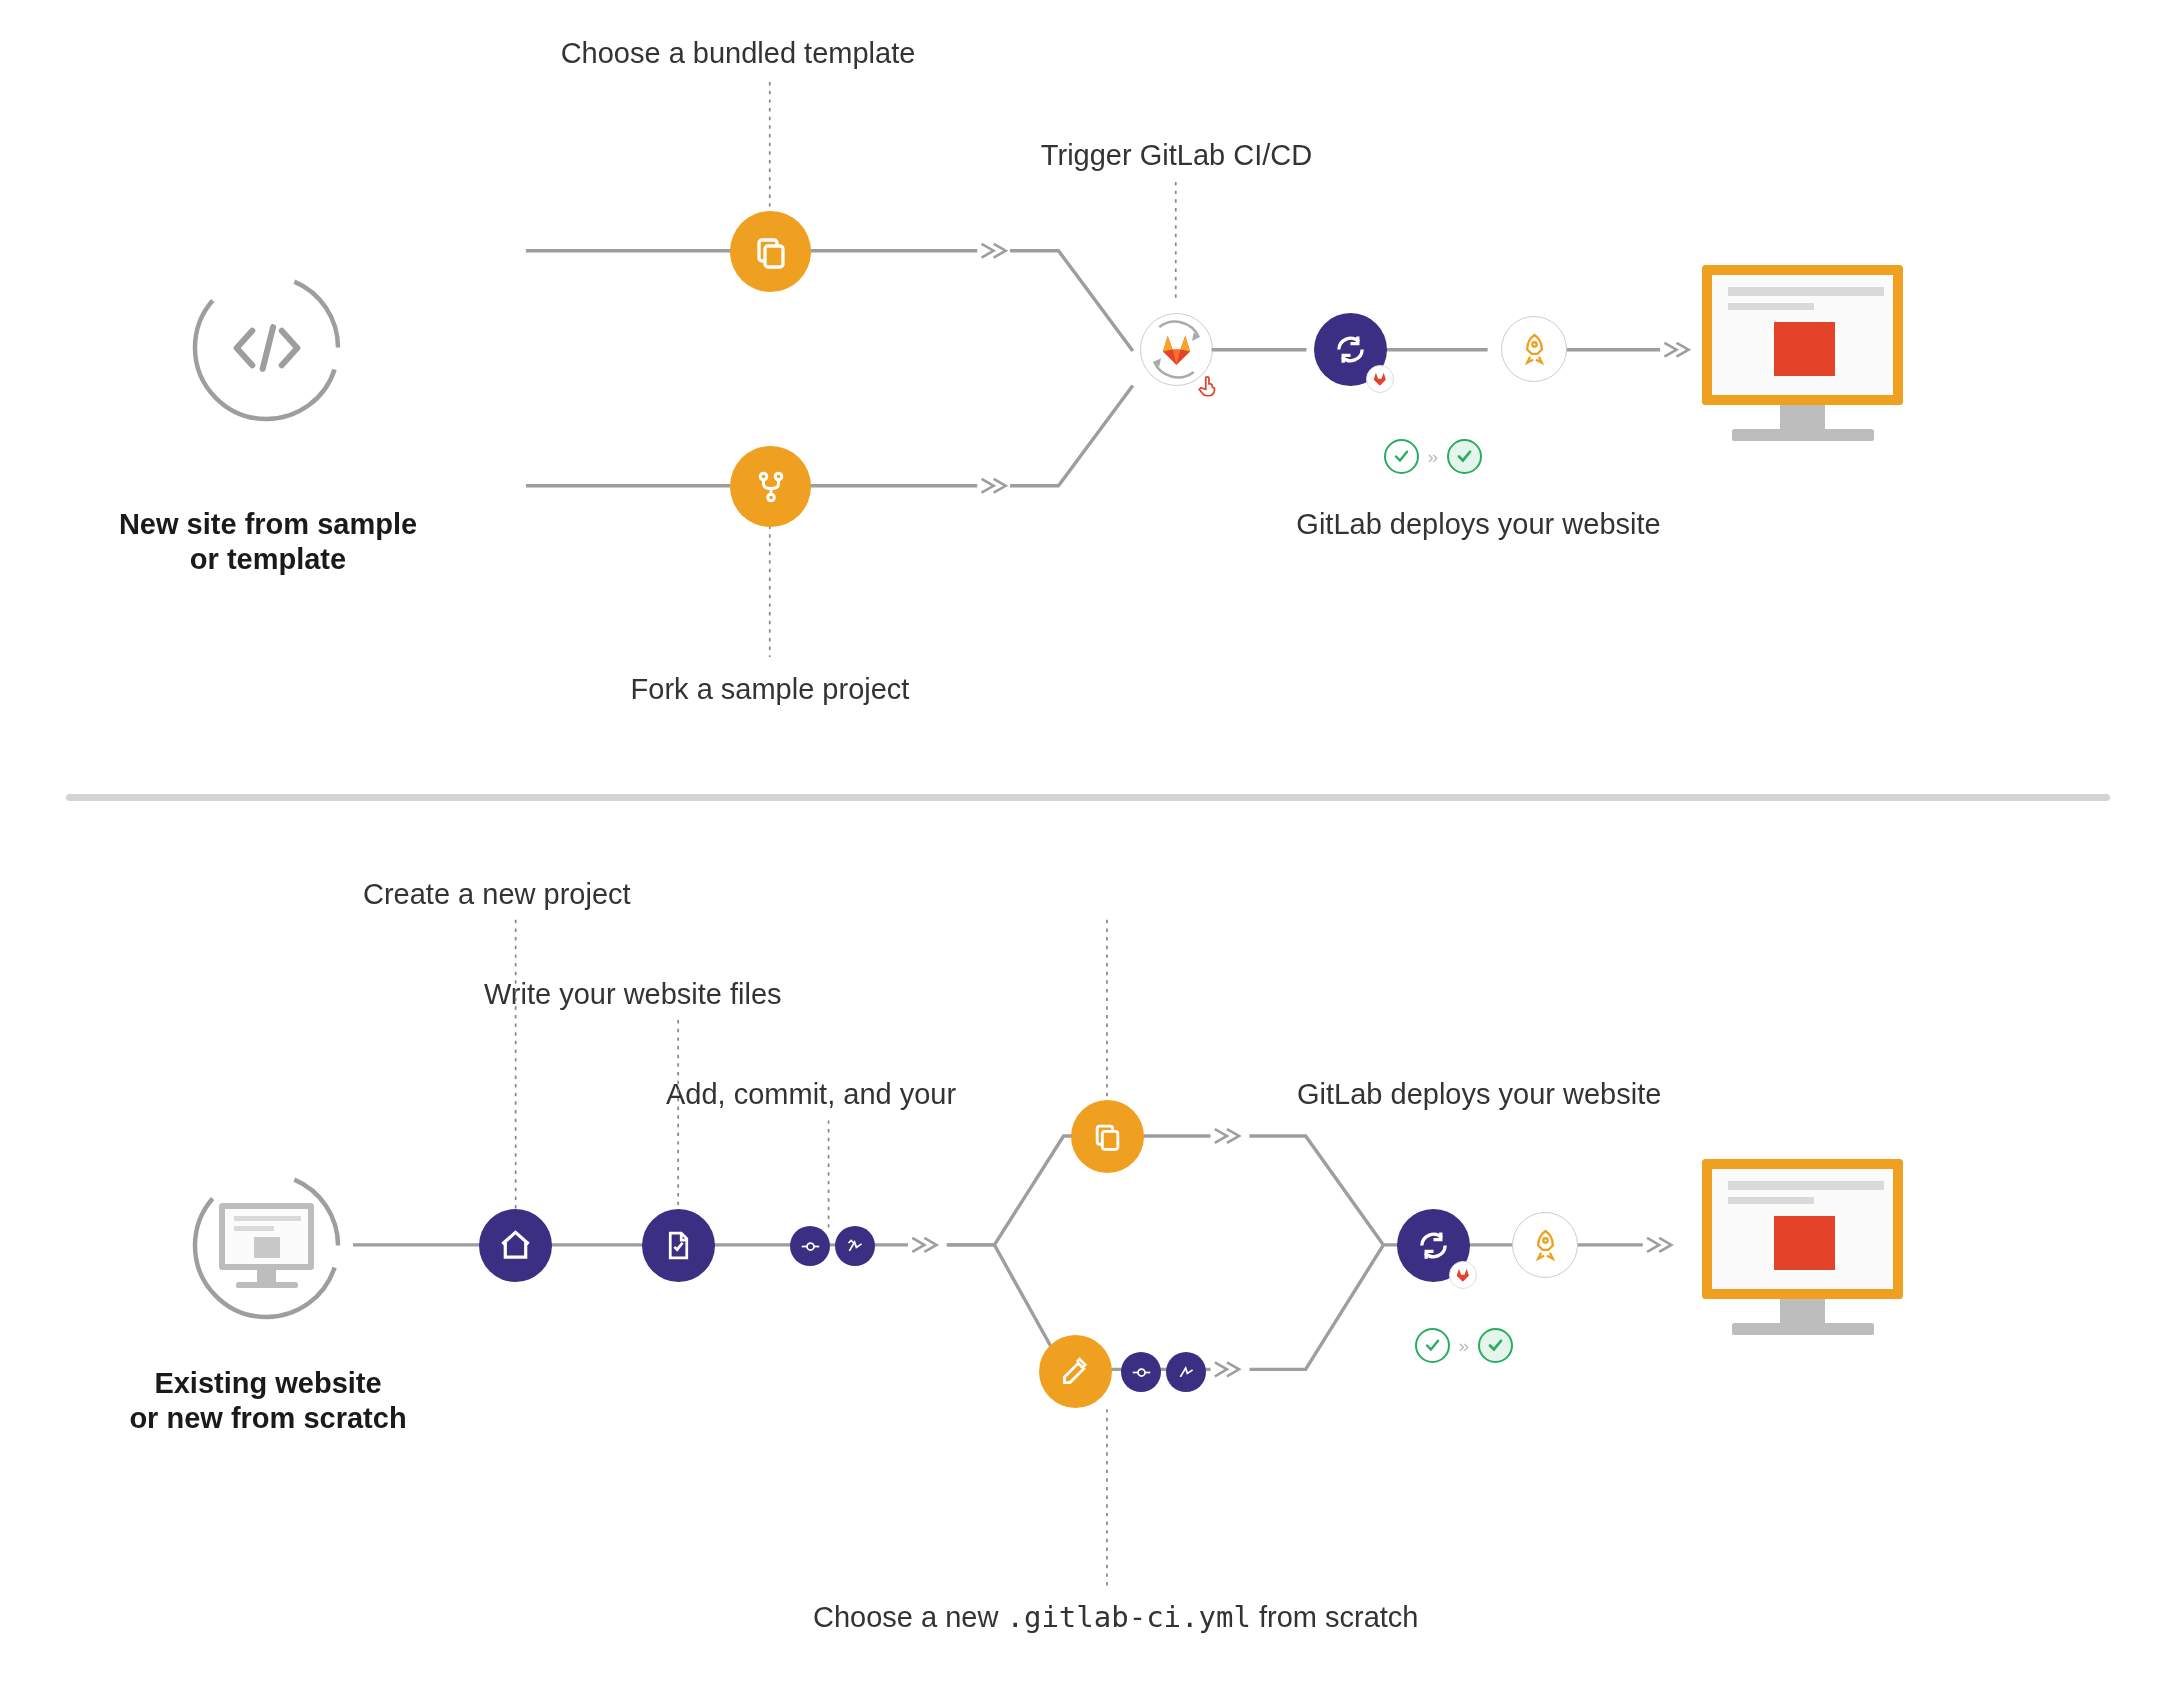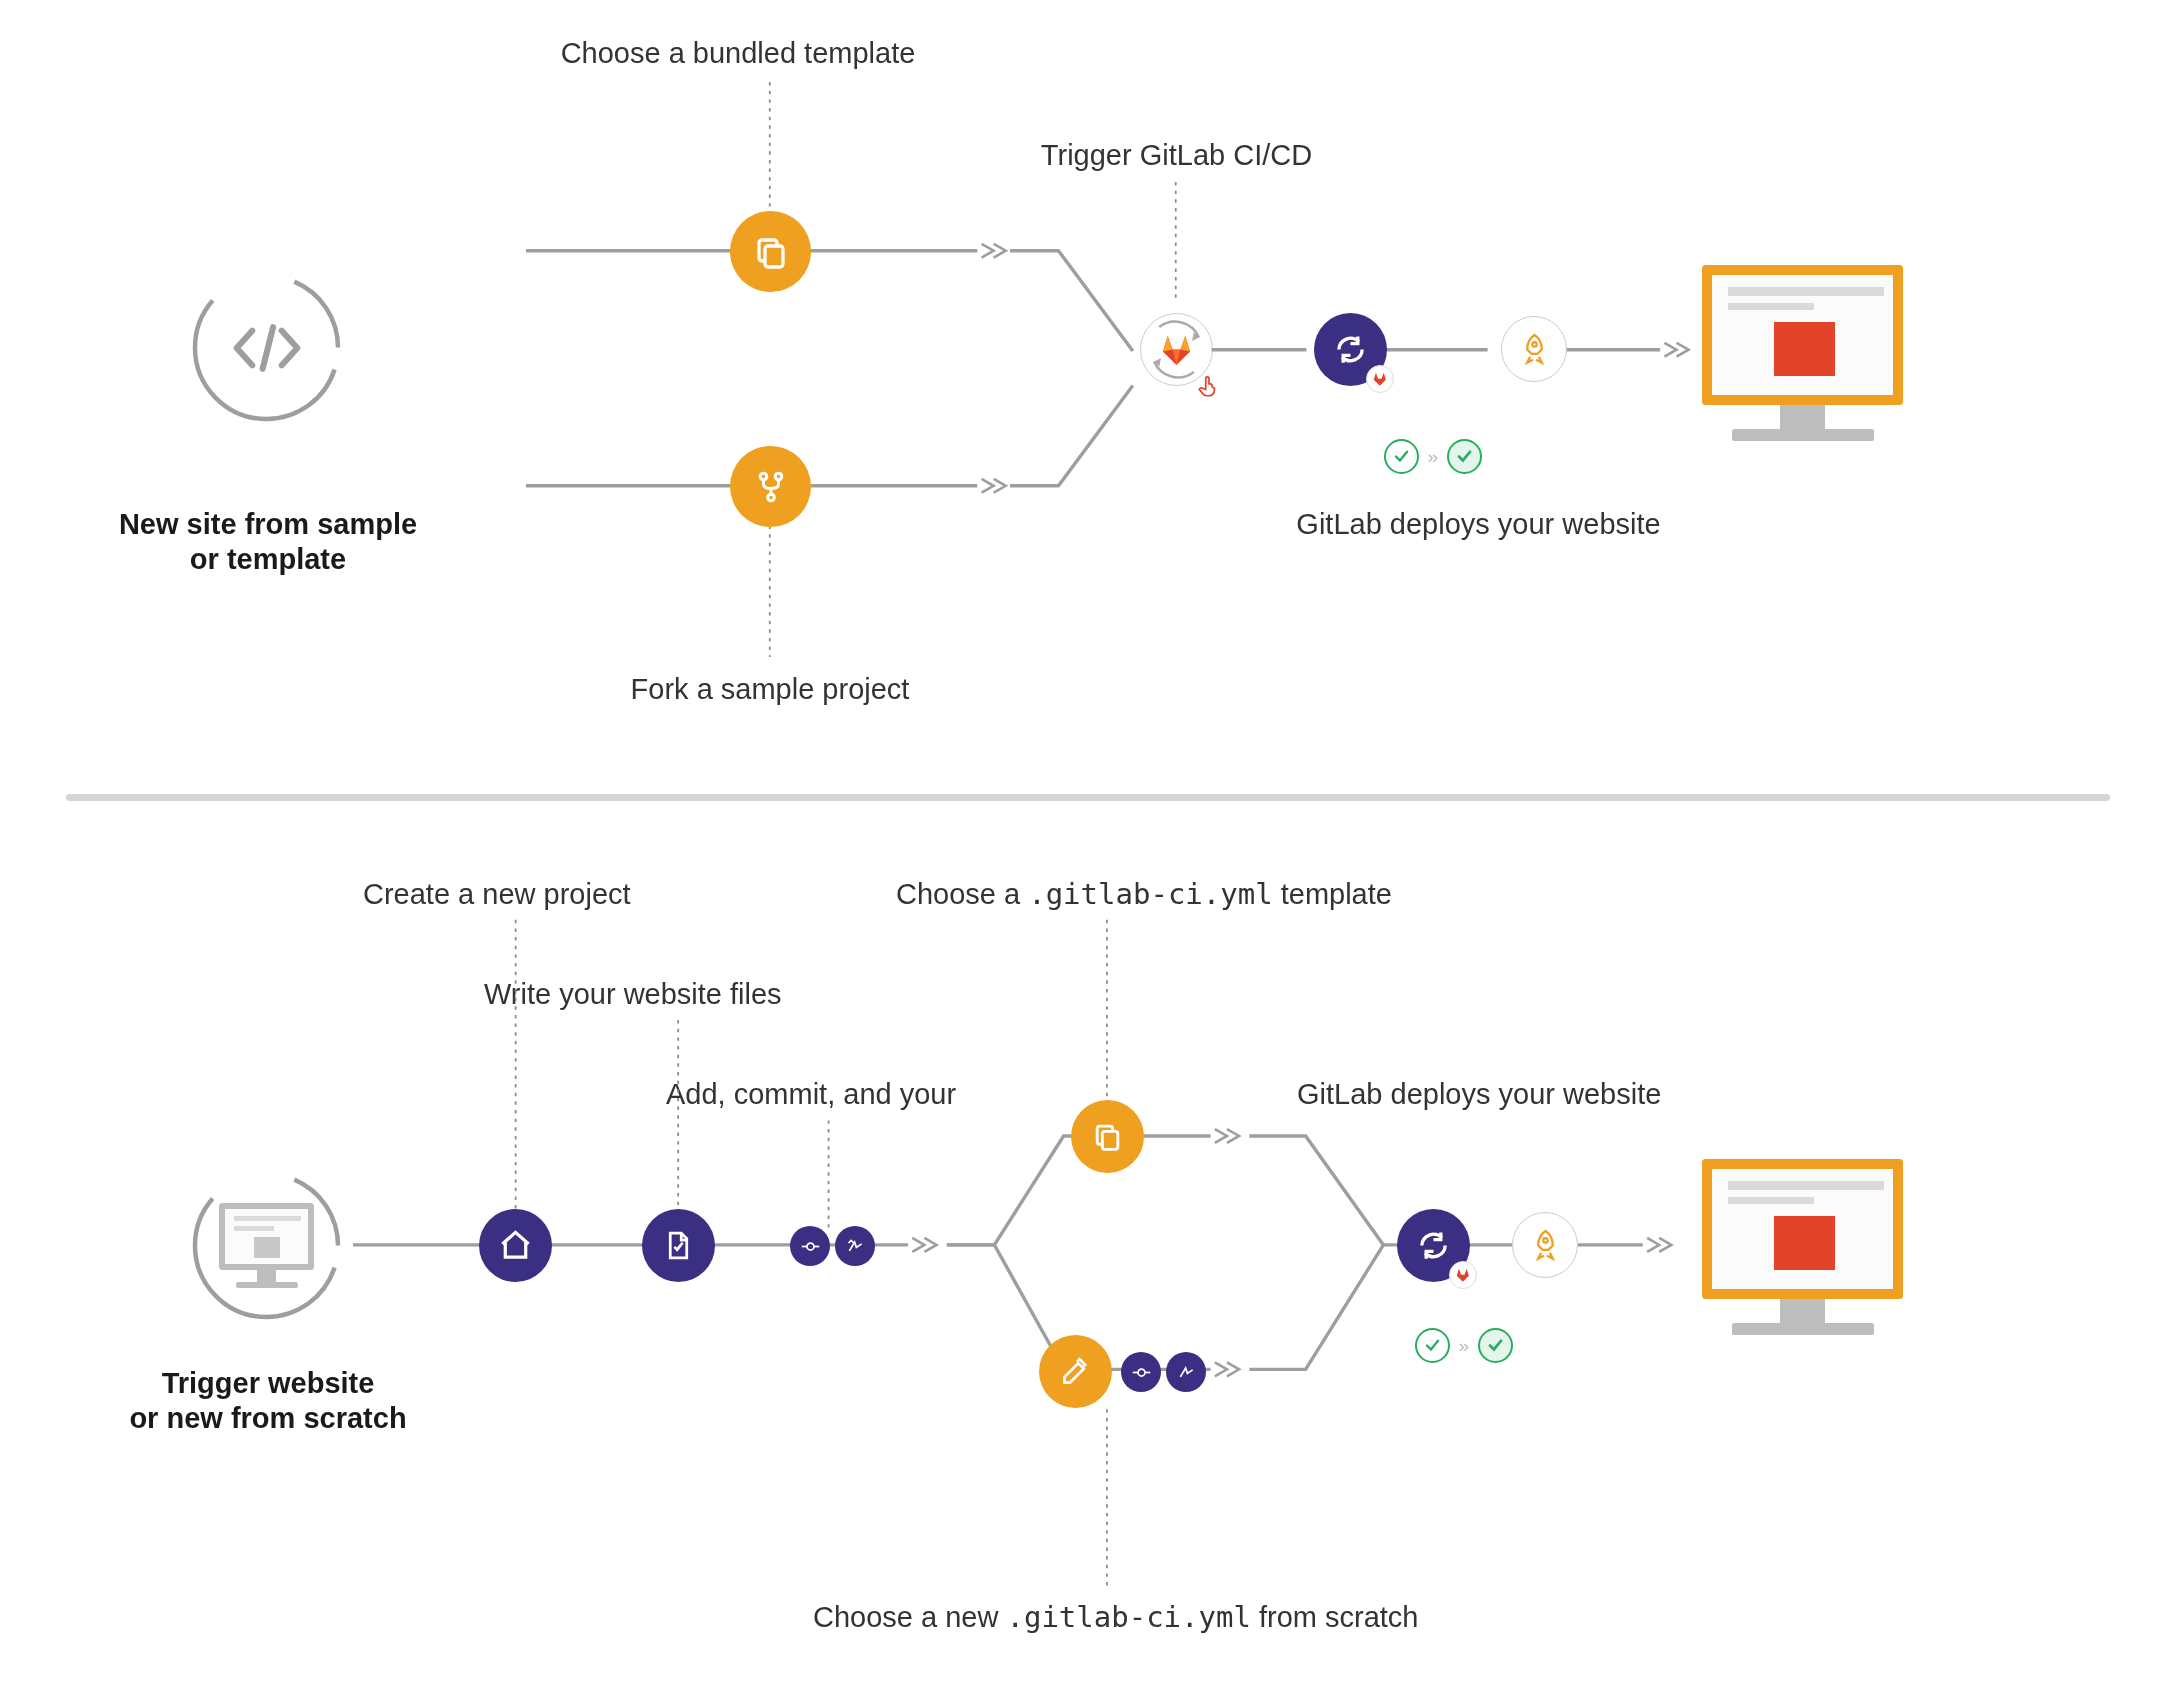--- a/index.html
+++ b/index.html
@@ -195,30 +195,27 @@
     <div class="screen">
           <div class="bar" style="left:8.6px;top:7px;width:67px;height:5.2px;"></div>
           <div class="bar" style="left:8.6px;top:17.3px;width:40px;height:4.3px;"></div>
           <div class="block" style="left:29px;top:28px;width:26px;height:21px;background:#C8C8C8;"></div>
         </div>
     <div class="stand"></div>
         <div class="base"></div>
   </div>
 </div>
 <div class="lbl bold" style="left:95px;top:1366px;width:346px;">
-  <span>Trigger website</span><br>
+  <span>Existing website</span><br>
   <span>or new from scratch</span>
 </div>
 
 <div class="lbl" style="left:363px;top:877px;">Create a new project</div>
 <div class="lbl" style="left:484px;top:977px;">Write your website files</div>
 <div class="lbl" style="left:666px;top:1077px;">Add, commit, and your</div>
-<div class="lbl" style="left:896px;top:877px;">
-  <span>Choose a </span><code>.gitlab-ci.yml</code><span> template</span>
-</div>
 <div class="lbl" style="left:1297px;top:1077px;">GitLab deploys your website</div>
 
 <svg style="position:absolute;left:0;top:0;width:1384px;height:1729px;pointer-events:none;" viewBox="0 0 1600 2000" width="1384" height="1729">
   <line x1="596" y1="1064" x2="596" y2="1400" stroke="#888" stroke-width="2" stroke-dasharray="4 6"></line>
   <line x1="784" y1="1180" x2="784" y2="1400" stroke="#888" stroke-width="2" stroke-dasharray="4 6"></line>
   <line x1="958" y1="1296" x2="958" y2="1420" stroke="#888" stroke-width="2" stroke-dasharray="4 6"></line>
   <line x1="1280" y1="1064" x2="1280" y2="1272" stroke="#888" stroke-width="2" stroke-dasharray="4 6"></line>
   <line x1="1280" y1="1630" x2="1280" y2="1840" stroke="#888" stroke-width="2" stroke-dasharray="4 6"></line>
 </svg>
 

